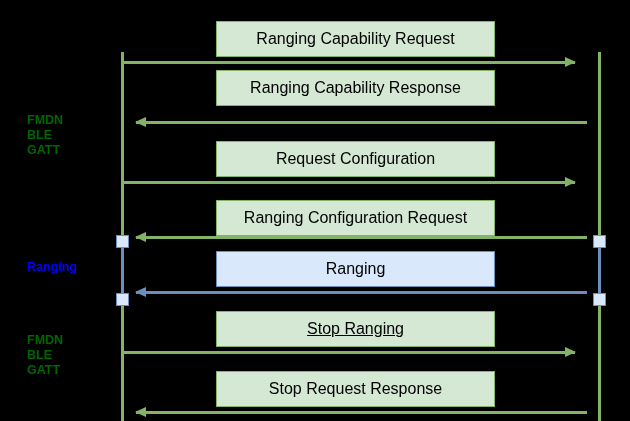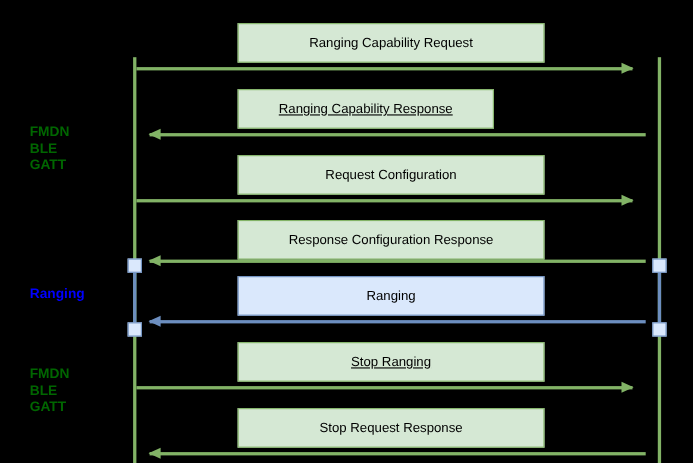--- a/index.html
+++ b/index.html
@@ -51,21 +51,21 @@
   .phase-label.blue  { color: #0000ff; }
 
   
   .msg-box {
     position: absolute;
     height: 36px;
     box-sizing: border-box;
     display: flex;
     align-items: center;
     justify-content: center;
-    font-size: 12px;
+    font-size: 16px;
     color: #000000;
     text-align: center;
     padding: 12px 6px;
   }
   .msg-box.green {
     background: #d5e8d4;
     border: 1px solid #82b366;
   }
   .msg-box.blue {
     background: #dae8fc;
@@ -111,23 +111,23 @@
 
   <div class="phase-label green" id="phase-label-0" style="left: 27px; top: 113px; width: 62px; color: rgb(0, 102, 0);">FMDN
 BLE
 GATT</div>
   <div class="phase-label blue" id="phase-label-1" style="left: 27px; top: 260px; width: 62px; color: rgb(0, 0, 255);">Ranging</div>
   <div class="phase-label green" id="phase-label-2" style="left: 27px; top: 333px; width: 62px; color: rgb(0, 102, 0);">FMDN
 BLE
 GATT</div>
 
   <div class="msg-box green" id="msg-box-0" style="left: 216px; top: 21px; width: 279px;">Ranging Capability Request</div>
-  <div class="msg-box green" id="msg-box-1" style="left: 216px; top: 81px; width: 233px; text-decoration: underline;">Ranging Capability Response</div>
+  <div class="msg-box green" id="msg-box-1" style="left: 216px; top: 70px; width: 279px;">Ranging Capability Response</div>
   <div class="msg-box green" id="msg-box-2" style="left: 216px; top: 141px; width: 279px;">Request Configuration</div>
-  <div class="msg-box green" id="msg-box-3" style="left: 216px; top: 200px; width: 279px;">Response Configuration Response</div>
+  <div class="msg-box green" id="msg-box-3" style="left: 216px; top: 200px; width: 279px;">Ranging Configuration Request</div>
   <div class="msg-box blue" id="msg-box-4" style="left: 216px; top: 251px; width: 279px;">Ranging</div>
   <div class="msg-box green" id="msg-box-5" style="left: 216px; top: 311px; width: 279px; text-decoration: underline;">Stop Ranging</div>
   <div class="msg-box green" id="msg-box-6" style="left: 216px; top: 371px; width: 279px;">Stop Request Response</div>
 
   <div class="arrow green right" id="arrow-0" style="left: 124px; top: 57px; width: 451px;">
     <div class="shaft"></div>
     <div class="head"></div>
   </div>
   <div class="arrow green left" id="arrow-1" style="left: 136px; top: 117px; width: 451px;">
     <div class="shaft"></div>

